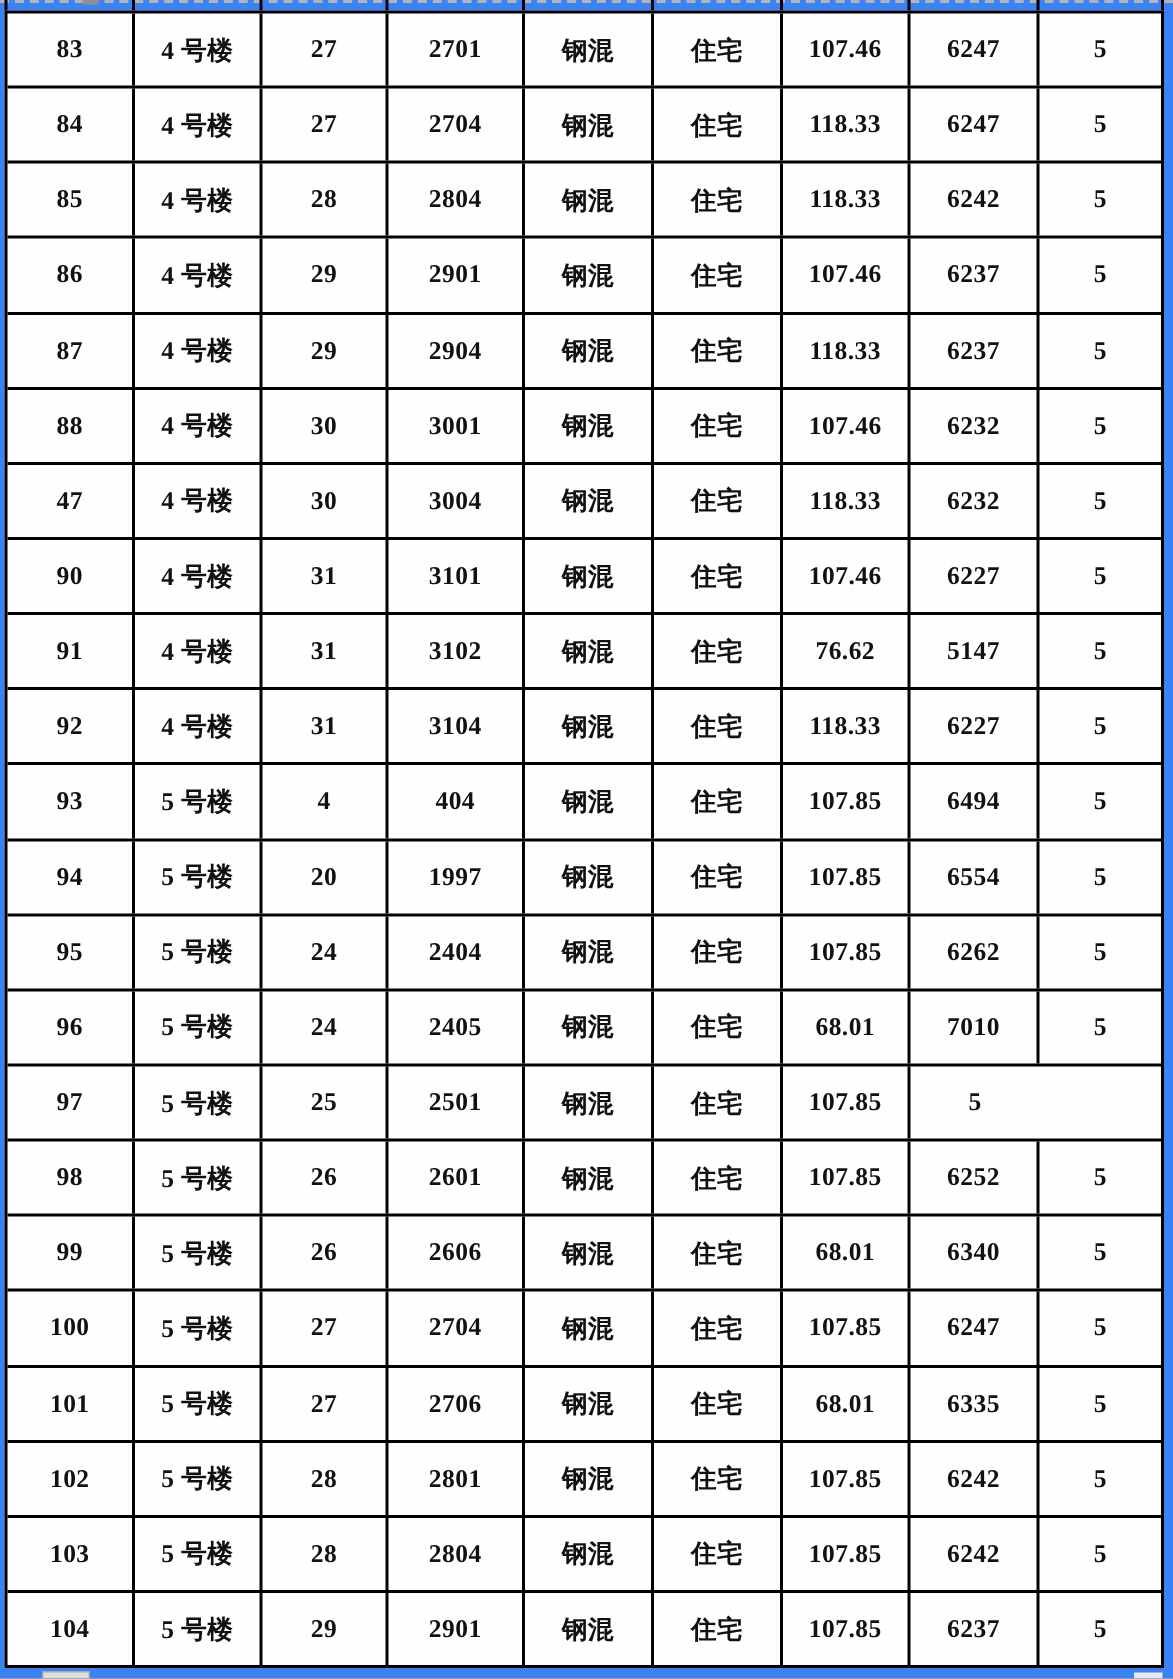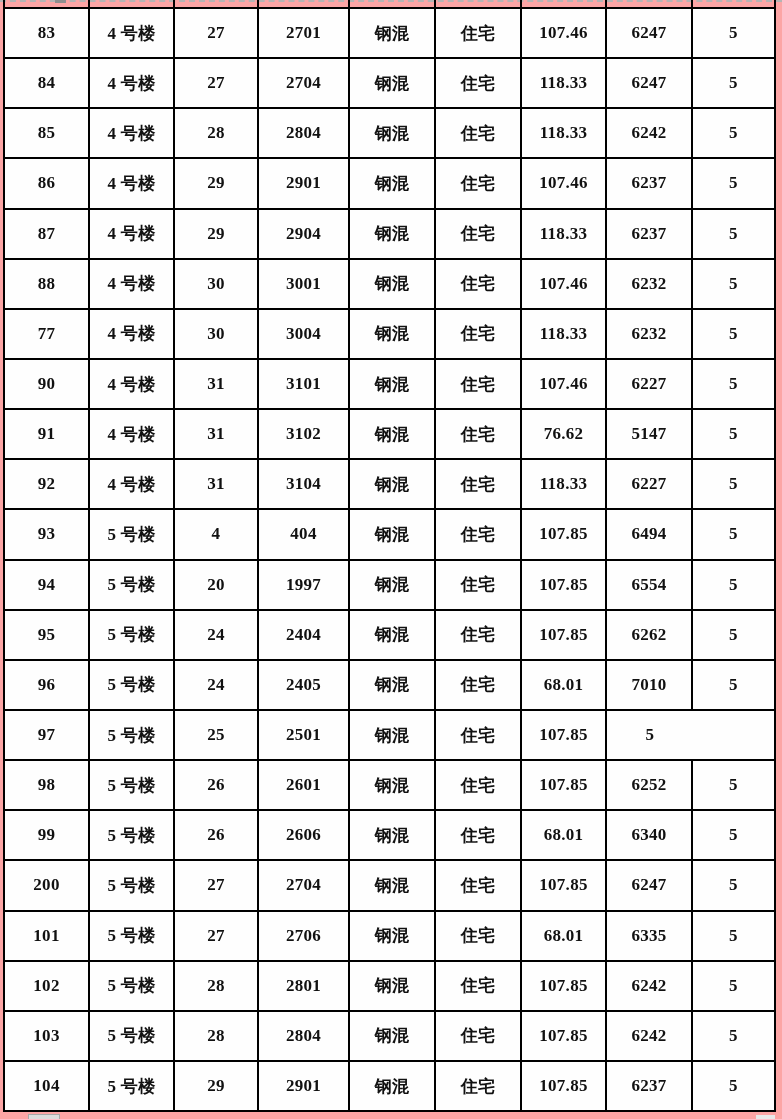--- a/index.html
+++ b/index.html
@@ -1,21 +1,21 @@
 <!DOCTYPE html>
 <html><head>
 <meta charset="utf-8">
 <style>
   * { margin: 0; padding: 0; box-sizing: border-box; }
   html, body { background: #888; }
   .page {
     position: relative;
     width: 782px;
     height: 1119px;
-    background: #fca5a5;
+    background: #3b82f6;
     overflow: hidden;
     font-family: "Liberation Serif", "DejaVu Serif", serif;
     color: #111111;
   }
   .page-break-line {
     position: absolute;
     top: 0; left: 0;
     width: 782px;
     height: 0;
     border-top: 2px dashed #b4b4b4;
@@ -162,21 +162,21 @@
     <div class="cell">30</div>
     <div class="cell">3001</div>
     <div class="cell">钢混</div>
     <div class="cell">住宅</div>
     <div class="cell">107.46</div>
     <div class="cell">6232</div>
     <div class="cell">5</div>
   </div>
 
   <div class="t-row">
-    <div class="cell">77</div>
+    <div class="cell">47</div>
     <div class="cell">4 号楼</div>
     <div class="cell">30</div>
     <div class="cell">3004</div>
     <div class="cell">钢混</div>
     <div class="cell">住宅</div>
     <div class="cell">118.33</div>
     <div class="cell">6232</div>
     <div class="cell">5</div>
   </div>
 
@@ -293,21 +293,21 @@
     <div class="cell">26</div>
     <div class="cell">2606</div>
     <div class="cell">钢混</div>
     <div class="cell">住宅</div>
     <div class="cell">68.01</div>
     <div class="cell">6340</div>
     <div class="cell">5</div>
   </div>
 
   <div class="t-row">
-    <div class="cell">200</div>
+    <div class="cell">100</div>
     <div class="cell">5 号楼</div>
     <div class="cell">27</div>
     <div class="cell">2704</div>
     <div class="cell">钢混</div>
     <div class="cell">住宅</div>
     <div class="cell">107.85</div>
     <div class="cell">6247</div>
     <div class="cell">5</div>
   </div>
 

